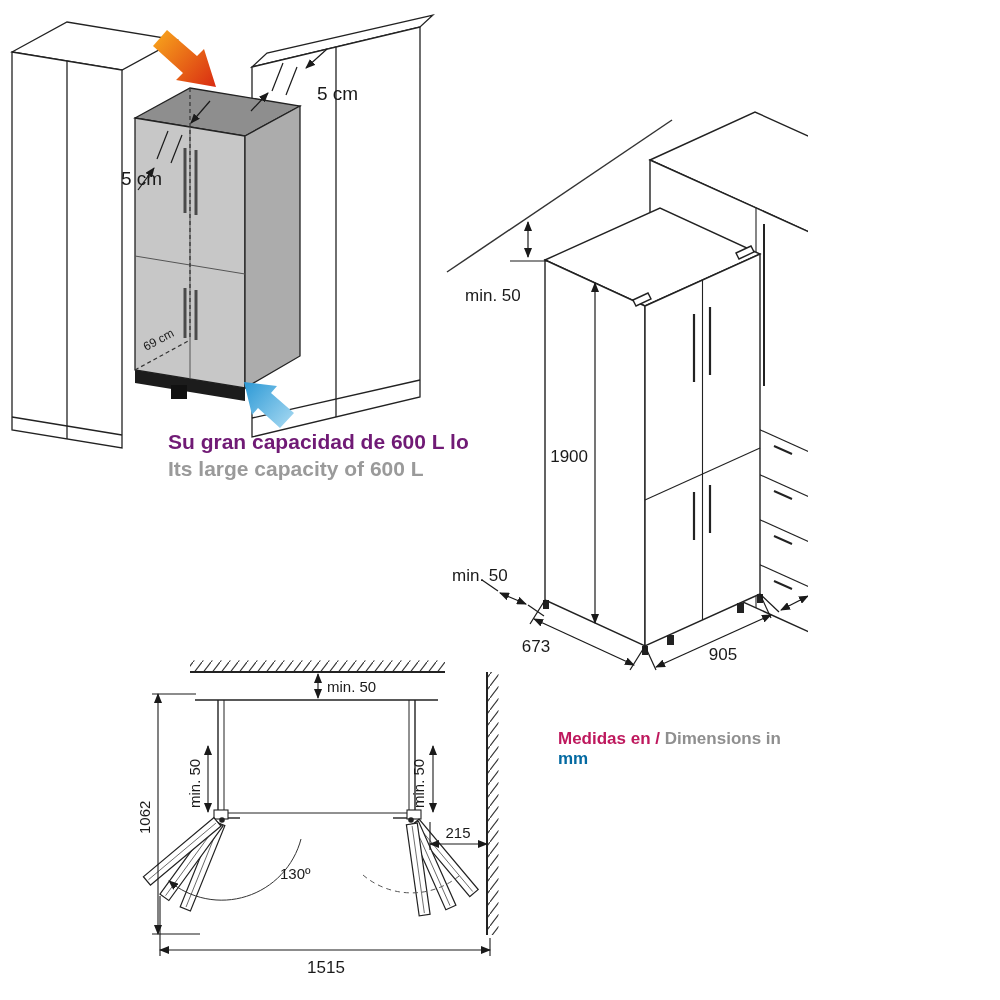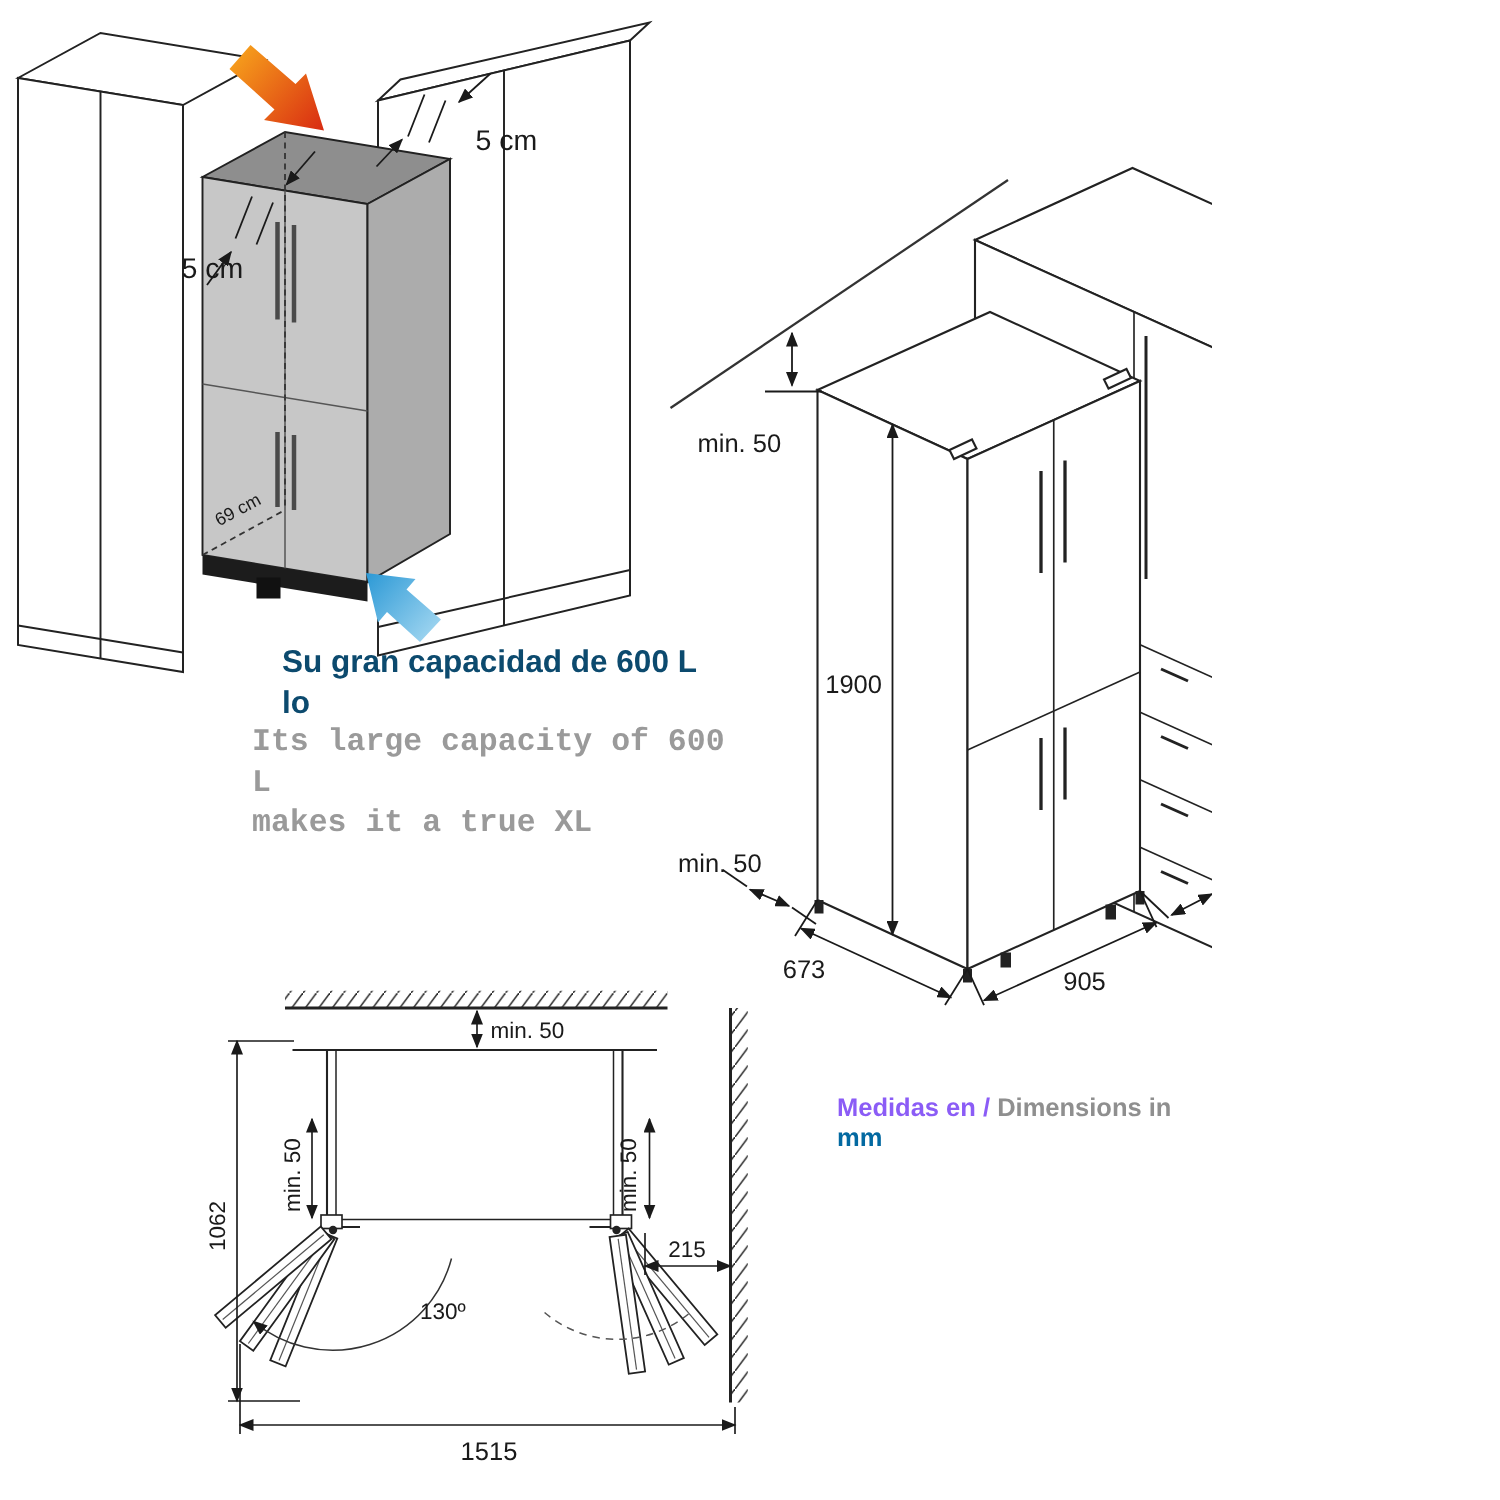--- a/index.html
+++ b/index.html
@@ -2,24 +2,24 @@
 <html><head>
 <meta charset="utf-8">
 <style>
   html,body{margin:0;padding:0;background:#fff;}
   .stage{position:relative;width:808px;height:1000px;background:#ffffff;overflow:hidden;
          font-family:"Liberation Sans",sans-serif;}
   .panel{position:absolute;}
   svg text{font-family:"Liberation Sans",sans-serif;fill:#1a1a1a;}
   .caption{position:absolute;left:168px;top:428px;width:320px;
            font-size:21px;font-weight:bold;line-height:27px;}
-  .caption .es{color:#0c4a6e;margin-left:20px;}
-  .caption .en{color:#9a9a9a;font-family:Liberation Mono, monospace;}
+  .caption .es{color:#701a75;}
+  .caption .en{color:#9a9a9a;}
   .units-note{position:absolute;left:558px;top:729px;font-size:17px;font-weight:bold;}
-  .units-note .es{color:#8b5cf6;}
+  .units-note .es{color:#be185d;}
   .units-note .en{color:#8f8f8f;text-align:center;}
   .units-note .unit{color:#0369a1;}
 </style>
 </head>
 <body>
 
 <div class="stage">
 
   <svg class="panel" style="left:5px;top:5px;" width="430" height="445" viewBox="0 0 430 445">
     <defs>
@@ -89,21 +89,20 @@
       <line x1="205" y1="96" x2="186" y2="118" marker-end="url(#ar1)"></line>
     </g>
     <text x="116" y="180" font-size="19">5 cm</text>
 
     <text transform="translate(141,346) rotate(-28)" font-size="12">69 cm</text>
   </svg>
 
   <div class="caption">
     <div class="es">Su gran capacidad de 600 L lo</div>
     <div class="en">Its large capacity of 600 L</div>
-    <div class="en">makes it a true XL</div>
   </div>
 
   <svg class="panel" style="left:440px;top:100px;" width="545" height="580" viewBox="0 0 545 580">
     <defs>
       <marker id="ar2" markerUnits="userSpaceOnUse" markerWidth="10" markerHeight="8" refX="9" refY="4" orient="auto-start-reverse">
         <path d="M0,0 L10,4 L0,8 Z" fill="#1a1a1a"></path>
       </marker>
     </defs>
 
     <line x1="7" y1="172" x2="232" y2="20" stroke="#333" stroke-width="1.5"></line>

